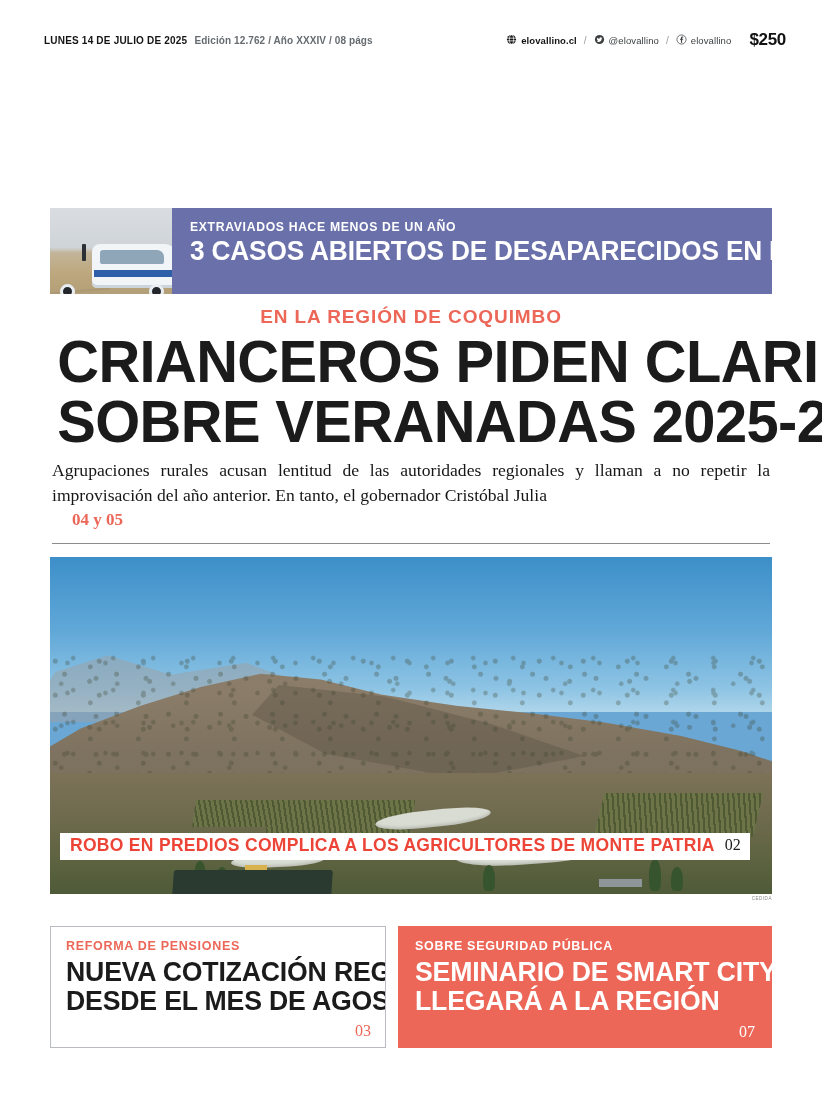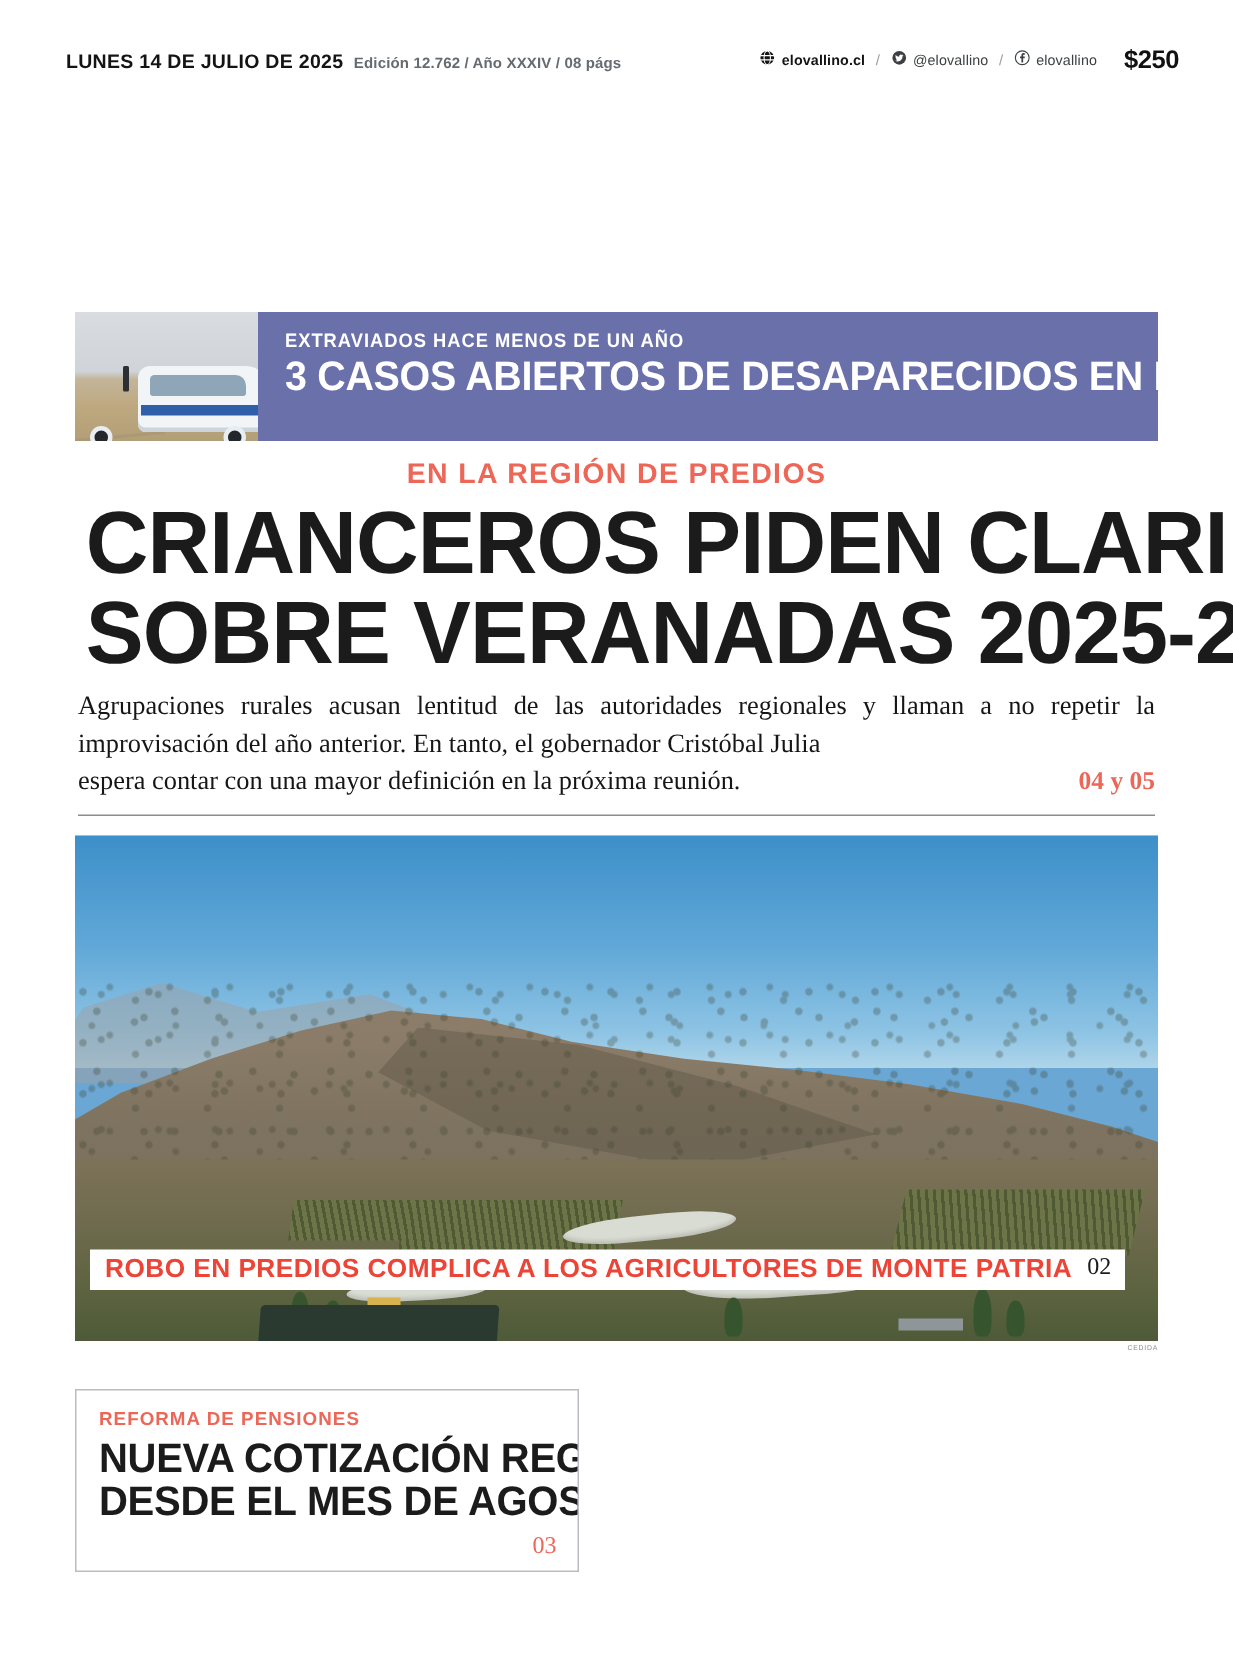--- a/index.html
+++ b/index.html
@@ -35,21 +35,21 @@
   }
   .dateline {
     display: flex;
     align-items: baseline;
     gap: 7px;
     white-space: nowrap;
   }
   .dateline-main {
     font-family: "Liberation Sans", sans-serif;
     font-weight: bold;
-    font-size: 13px;
+    font-size: 10px;
     letter-spacing: 0.2px;
     color: #141414;
   }
   .dateline-sub {
     font-family: "Liberation Sans", sans-serif;
     font-weight: bold;
     font-size: 10px;
     color: #666b70;
     letter-spacing: 0.1px;
   }
@@ -524,31 +524,30 @@
       <div class="tp-wheel w1"></div>
       <div class="tp-wheel w2"></div>
     </div>
     <div class="teaser-text">
       <div class="teaser-kicker">EXTRAVIADOS HACE MENOS DE UN AÑO</div>
       <div class="teaser-head">3 CASOS ABIERTOS DE DESAPARECIDOS EN LA PROVINCIA</div>
 
     </div>
   </div>
 
-  <div class="lead-kicker">EN LA REGIÓN DE PREDIOS</div>
+  <div class="lead-kicker">EN LA REGIÓN DE COQUIMBO</div>
 
   <div class="lead-head">
     <span class="hl-line">CRIANCEROS PIDEN CLARIDAD</span>
     <span class="hl-line">SOBRE VERANADAS 2025-2026</span>
   </div>
 
   <div class="lead-body">
     <span>Agrupaciones rurales acusan lentitud de las autoridades regionales y llaman a no repetir la improvisación del año anterior. En tanto, el gobernador Cristóbal Julia</span>
     <span class="last-line">
-      <span>espera contar con una mayor definición en la próxima reunión.</span>
       <span class="lead-pages">04 y 05</span>
     </span>
   </div>
 
   <div class="rule"></div>
 
   <div class="photo">
     <div class="ph-sky"></div>
     <div class="ph-hill-far"></div>
     <div class="ph-mountain"></div>
@@ -584,16 +583,24 @@
 
     <div class="card light">
       <div class="card-kicker">REFORMA DE PENSIONES</div>
       <div class="card-head">
         <span class="hl-line">NUEVA COTIZACIÓN REGIRÁ</span>
         <span class="hl-line">DESDE EL MES DE AGOSTO</span>
       </div>
       <div class="card-page">03</div>
     </div>
 
+    <div class="card accent">
+      <div class="card-kicker">SOBRE SEGURIDAD PÚBLICA</div>
+      <div class="card-head">
+        <span class="hl-line">SEMINARIO DE SMART CITY</span>
+        <span class="hl-line">LLEGARÁ A LA REGIÓN</span>
+      </div>
+      <div class="card-page">07</div>
+    </div>
 
   </div>
 
 </div>
 
 </body></html>

